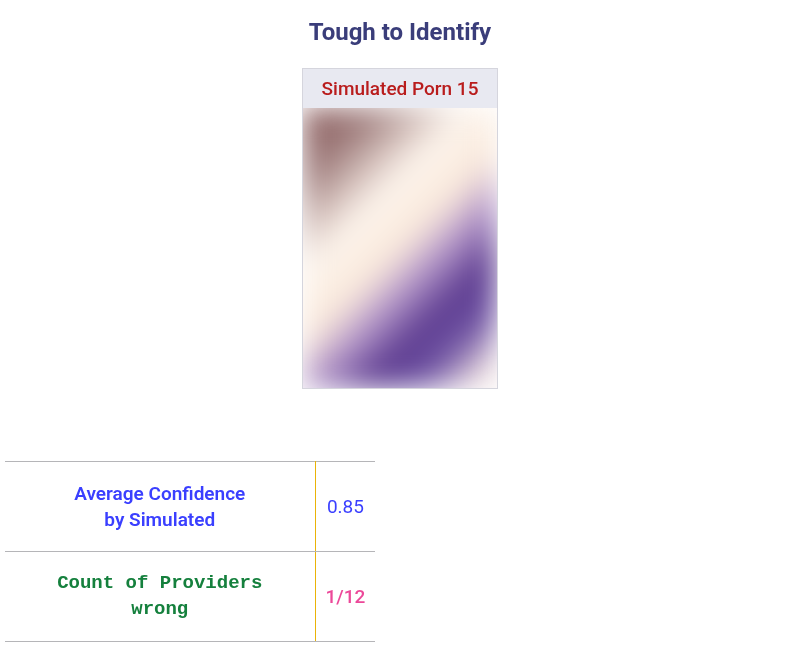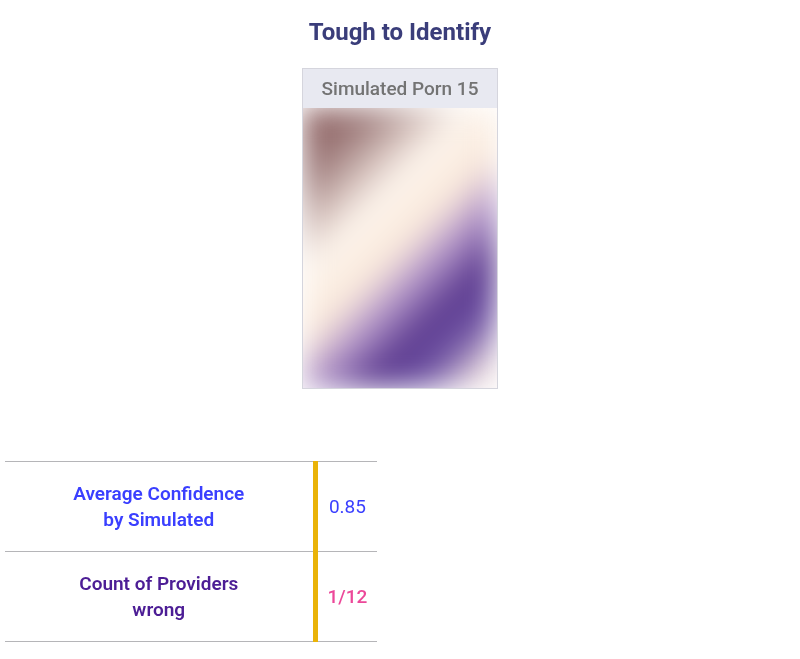--- a/index.html
+++ b/index.html
@@ -21,21 +21,21 @@
       font-weight: 700;
       padding-top: 18px;
     }
     .card {
       width: 196px;
       margin: 22px auto 0 auto;
       border: 1px solid #d5d5dd;
     }
     .card-header {
       background: #e8e9f1;
-      color: #737373;
+      color: #b91c1c;
       font-size: 19px;
       font-weight: 500;
       text-align: center;
       padding: 8px 6px;
     }
     .card-image {
       width: 100%;
       height: 280px;
       position: relative;
       overflow: hidden;
@@ -60,34 +60,35 @@
       border-bottom: 1px solid #b5b5b8;
       text-align: center;
       vertical-align: middle;
       font-size: 19px;
       padding: 10px;
     }
     .col-label {
       width: 310px;
       color: #2a2b5e;
       font-weight: 600;
-      border-right: 5px solid #eab308;
+      border-right: 1px solid #eab308;
       line-height: 1.35;
     }
     .col-value {
       font-weight: 400;
     }
     .row-1 .col-label {
       color: #3a3fff;
     }
     .row-1 .col-value {
       color: #3a3fff;
     }
     .row-2 .col-label {
-      color: #4c1d95;
+      color: #15803d;
+      font-family: Liberation Mono, monospace;
     }
     .row-2 .col-value {
       color: #ec4899;
       font-weight: 500;
     }
   </style>
 </head>
 <body>
 
 <div class="title">Tough to Identify</div>

